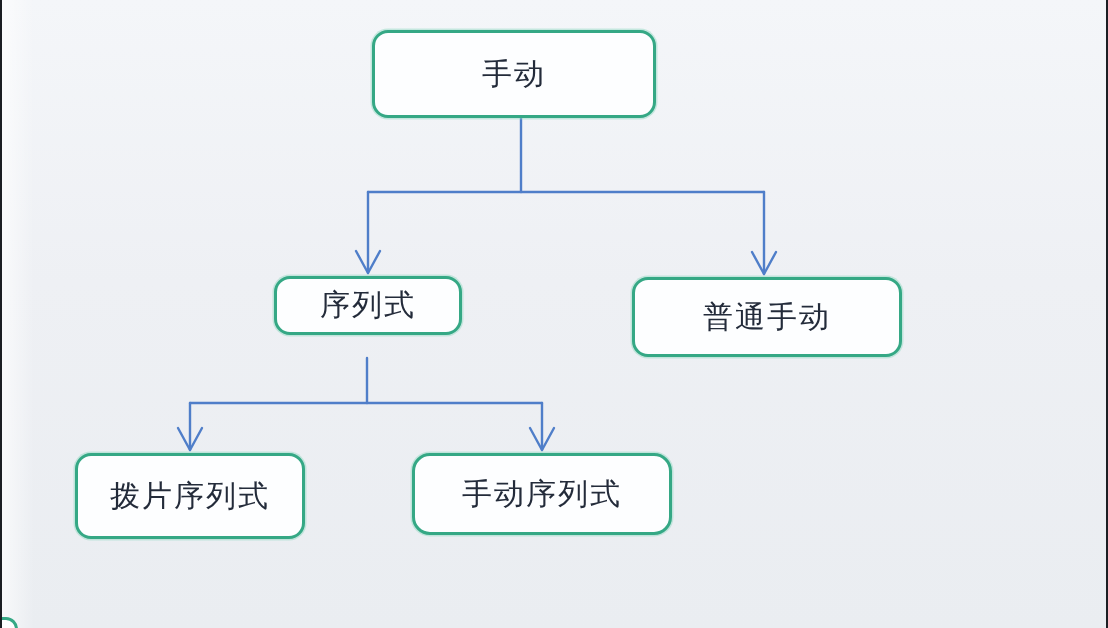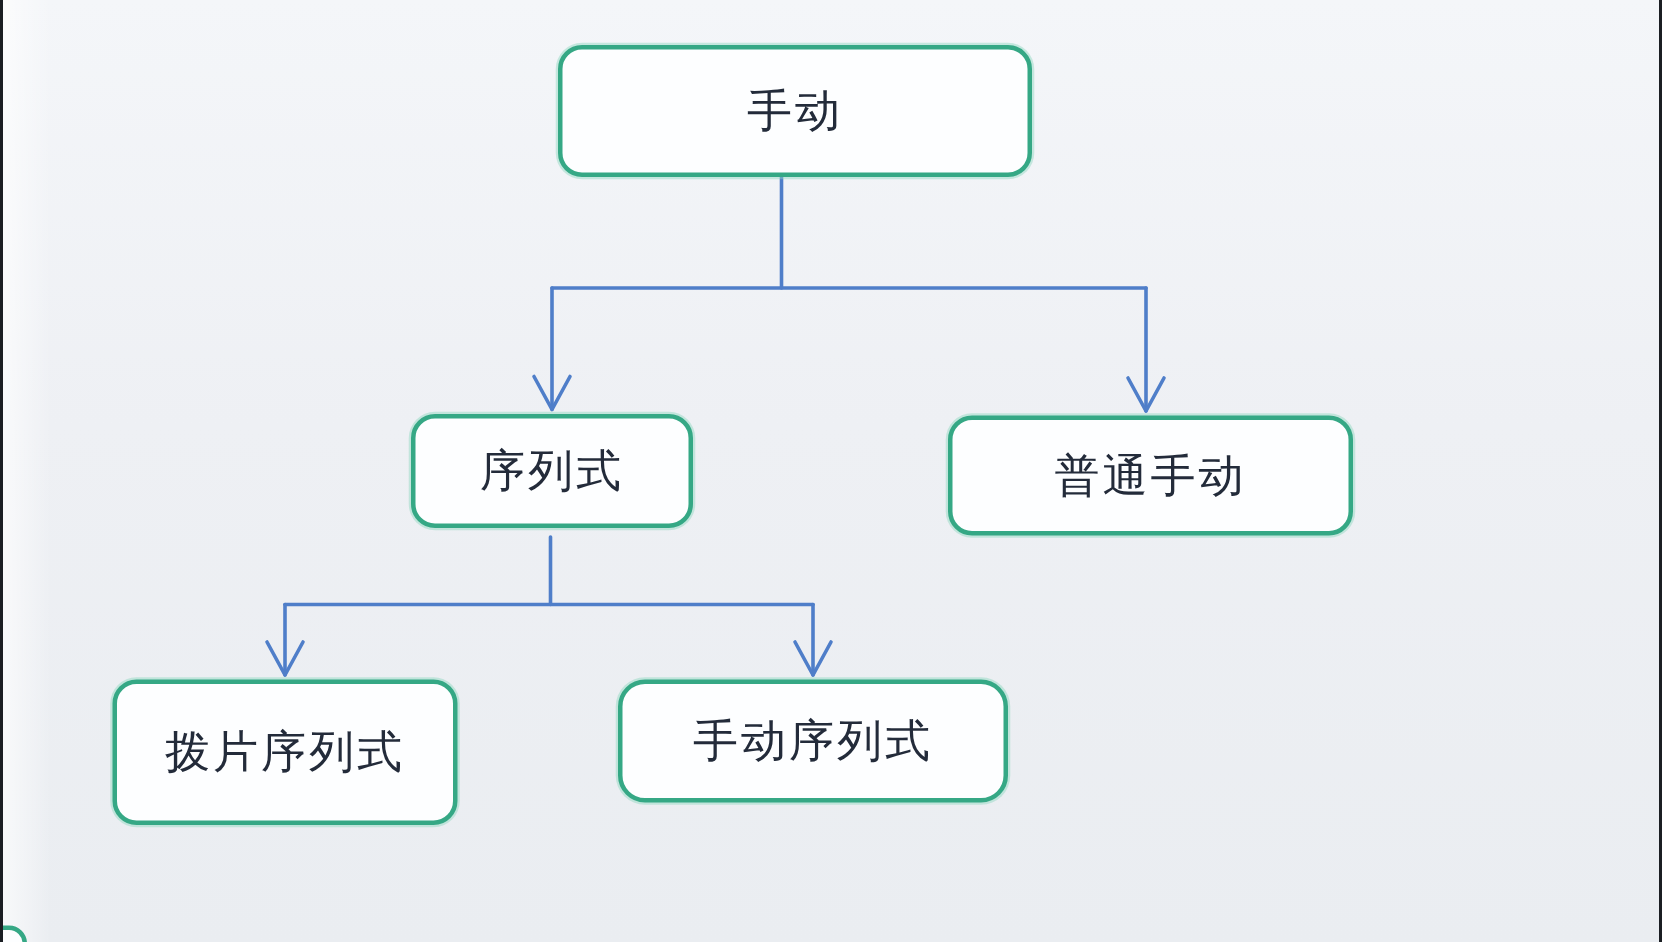--- a/index.html
+++ b/index.html
@@ -51,24 +51,24 @@
     justify-content: center;
     background: #fdfeff;
     border: 3px solid #35a885;
     border-radius: 16px;
     box-shadow: 0 0 0 1.5px rgba(140, 214, 190, 0.45);
     color: #232b3a;
     font-size: 30px;
     letter-spacing: 2px;
     white-space: nowrap;
   }
-  .node-root      { left: 372px; top:  30px; width: 316px; height: 88px; }
-  .node-seq       { left: 274px; top: 276px; width: 188px; height: 76px; font-family: Liberation Serif, serif; }
+  .node-root      { left: 372px; top:  30px; width: 284px; height: 88px; }
+  .node-seq       { left: 274px; top: 276px; width: 188px; height: 59px; font-family: Liberation Serif, serif; }
   .node-ordinary  { left: 632px; top: 277px; width: 270px; height: 80px; }
-  .node-paddle    { left:  75px; top: 453px; width: 230px; height: 97px; }
+  .node-paddle    { left:  75px; top: 453px; width: 230px; height: 86px; }
   .node-manualseq { left: 412px; top: 453px; width: 260px; height: 82px; border-radius: 18px; }
 
   .partial-node {
     position: absolute;
     left: -28px;
     top: 617px;
     width: 46px;
     height: 42px;
     box-sizing: border-box;
     background: #fdfeff;

